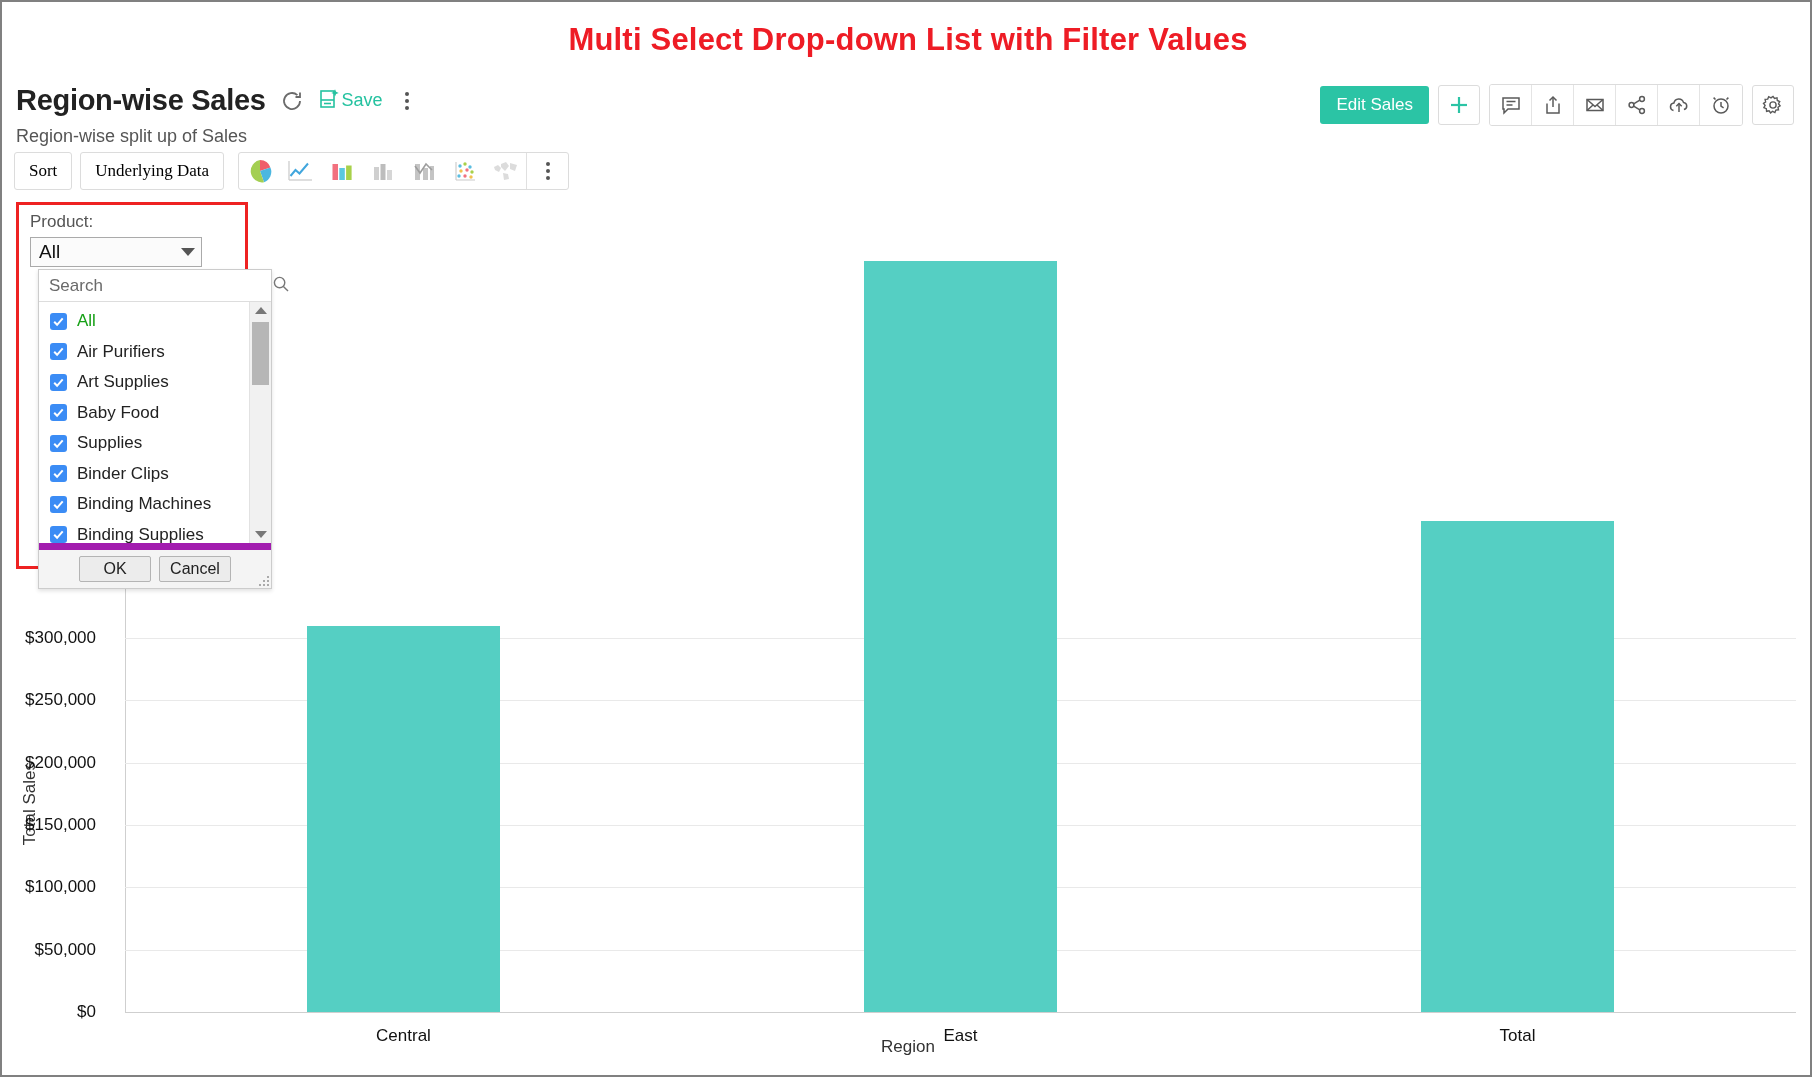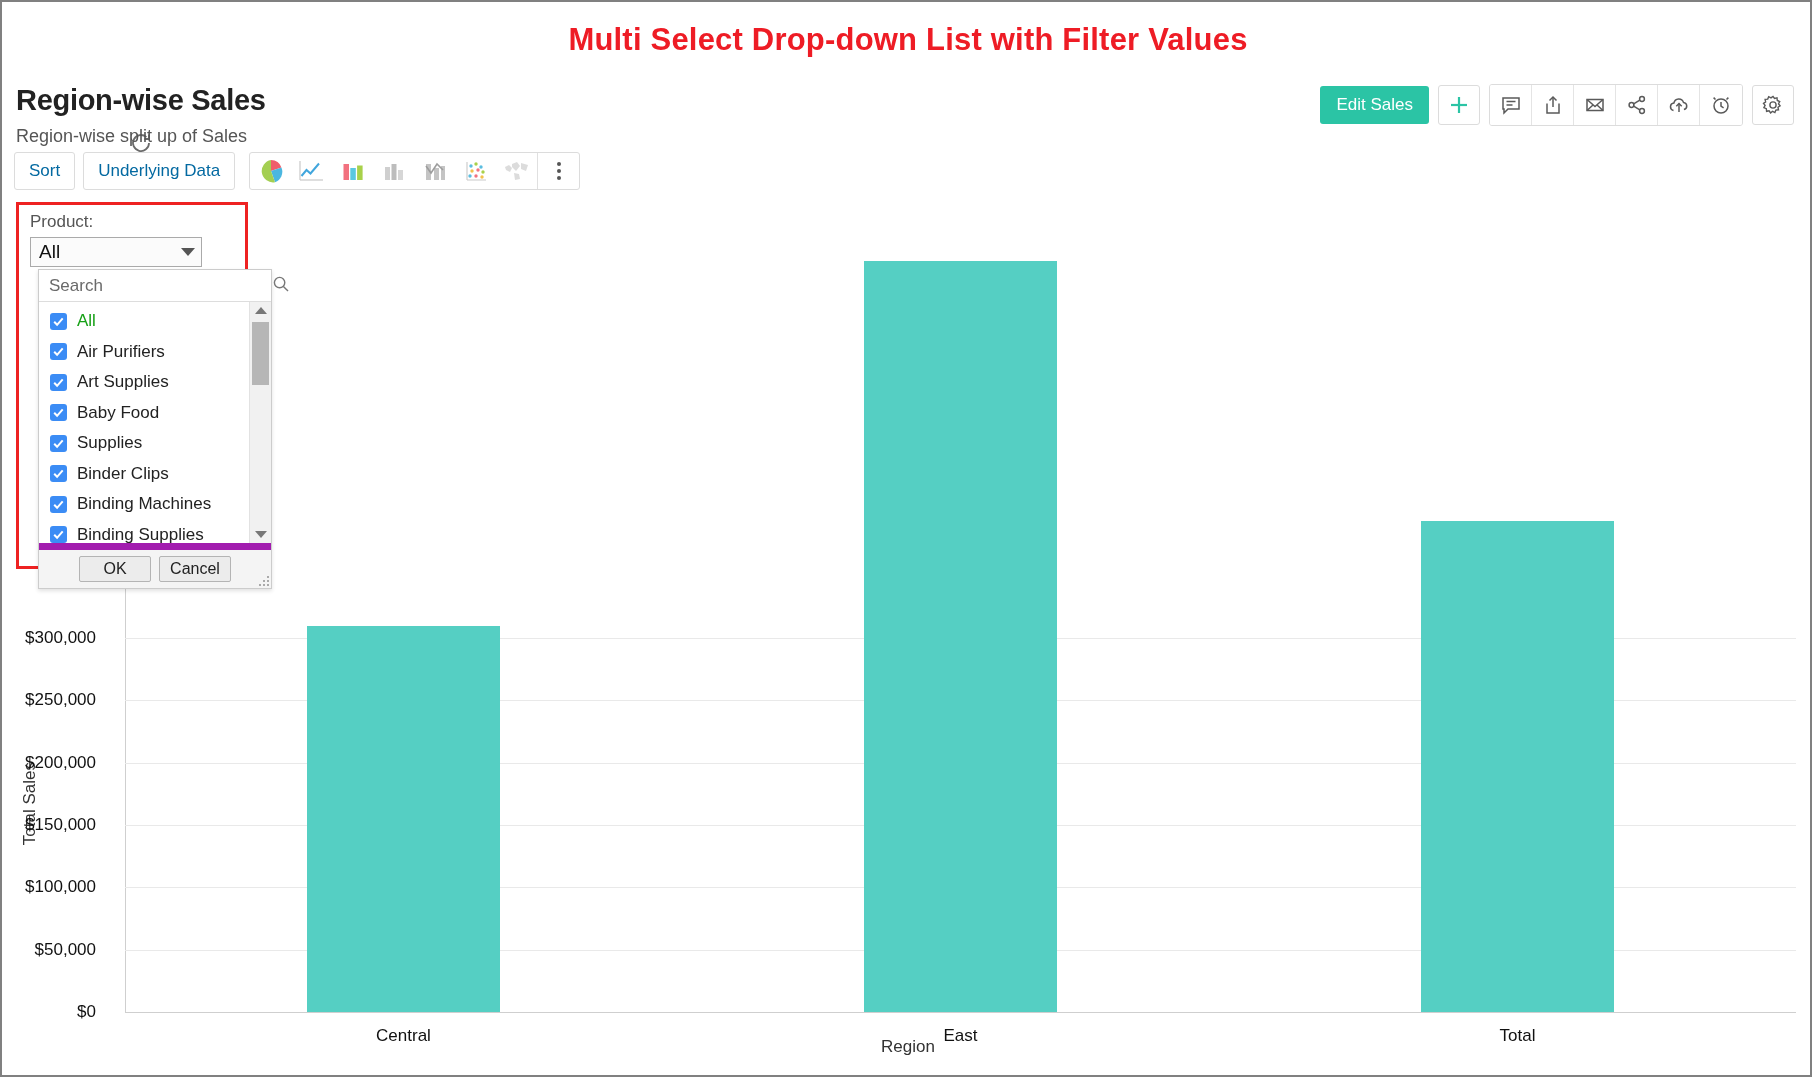--- a/index.html
+++ b/index.html
@@ -32,21 +32,20 @@
   }
 
   
   .report-header {
     position: absolute;
     left: 14px;
     top: 82px;
     display: flex;
     align-items: center;
     gap: 14px;
-    flex-direction: column;
   }
   .report-title {
     font-size: 29px;
     font-weight: bold;
     color: #222222;
     letter-spacing: -0.3px;
   }
   .hdr-icon-btn {
     display: inline-flex;
     align-items: center;
@@ -145,25 +144,25 @@
     align-items: center;
     gap: 8px;
   }
   .tb-btn {
     height: 38px;
     padding: 0 14px;
     border: 1px solid #dcdcdc;
     border-radius: 3px;
     background: #ffffff;
     font-size: 17px;
-    color: #0369a1;
-    display: inline-flex;
-    align-items: center;
-    cursor: pointer;
-    font-family: Liberation Sans, sans-serif;
+    color: #000000;
+    display: inline-flex;
+    align-items: center;
+    cursor: pointer;
+    font-family: Liberation Serif, serif;
     box-sizing: border-box;
   }
   .viz-group {
     display: inline-flex;
     align-items: center;
     border: 1px solid #dcdcdc;
     border-radius: 3px;
     height: 38px;
     box-sizing: border-box;
     margin-left: 6px;

